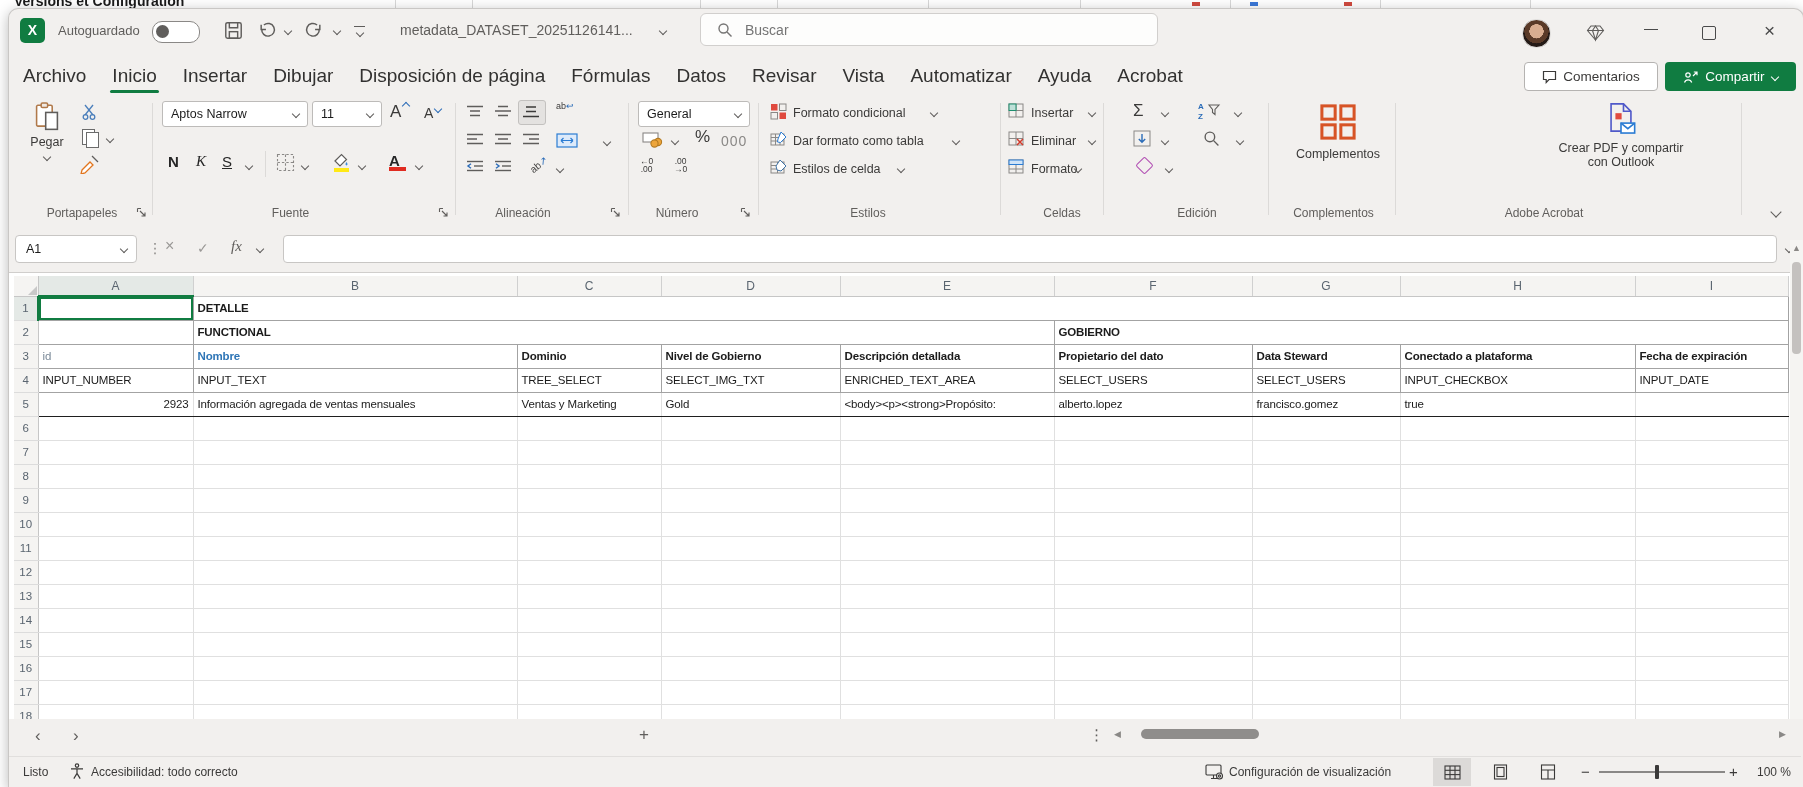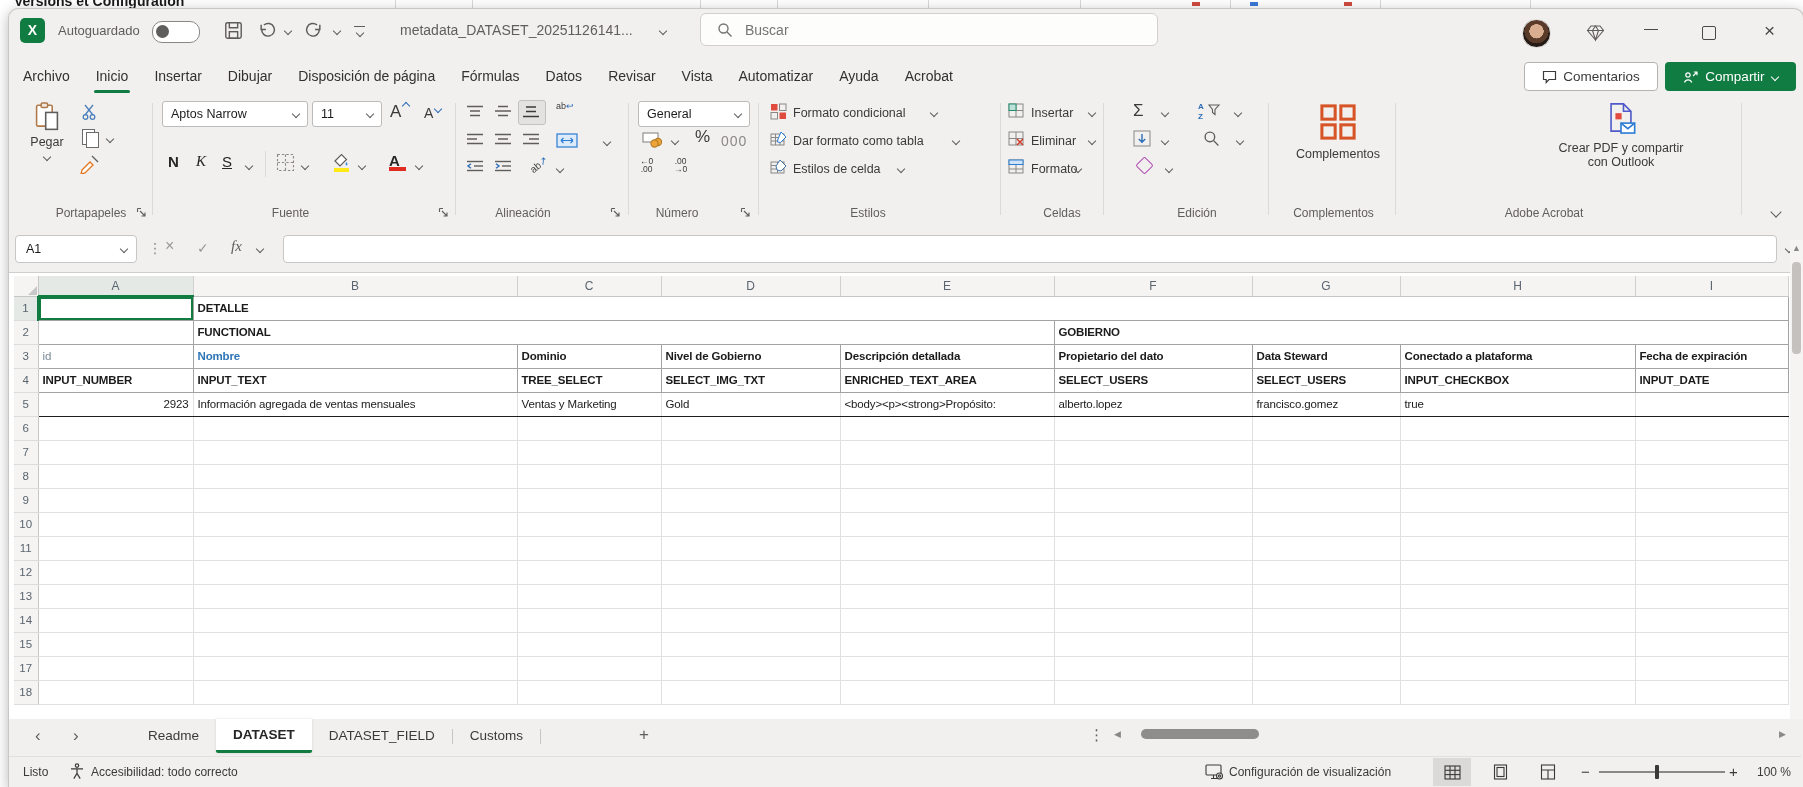--- a/index.html
+++ b/index.html
@@ -32,21 +32,21 @@
          border-radius:50%;background:#605e5c}
   #searchbox{left:700px;top:13px;width:458px;height:33px;background:#fdfdfc;
          border:1px solid #d1cfcd;border-radius:6px;display:flex;align-items:center;padding-left:16px;box-sizing:border-box}
   #searchbox input{border:none;outline:none;background:transparent;font-size:14px;color:#6a6866;
          font-family:"Liberation Sans",sans-serif;margin-left:10px;width:380px}
   #avatar{left:1522px;top:19px;width:27px;height:27px;border-radius:50%;
      background:radial-gradient(circle at 50% 42%, #d9ad90 0 34%, #5a3a28 35% 58%, #241a16 59%);border:1px solid #dddbd9}
   .wctl{color:#4a4a4a}
   
   #rtabs{left:10px;top:57px;display:flex;align-items:center;height:38px}
-  .rtab{padding:0 13px;font-size:14px;color:#323130;position:relative;line-height:38px;white-space:nowrap}
+  .rtab{padding:0 13px;font-size:19px;color:#323130;position:relative;line-height:38px;white-space:nowrap}
   .rtab.active{font-weight:normal}
   .rtab.active::after{content:"";position:absolute;left:11px;right:11px;bottom:2px;height:3px;background:#107c41;border-radius:2px}
   #btn-comments{left:1524px;top:62px;width:134px;height:29px;background:#fff;border:1px solid #b5b3b1;
       border-radius:4px;display:flex;align-items:center;justify-content:center;gap:6px;font-size:13.5px;color:#3b3a39;box-sizing:border-box}
   #btn-share{left:1665px;top:62px;width:131px;height:29px;background:#107c41;border-radius:4px;
       display:flex;align-items:center;justify-content:center;gap:7px;color:#fff;font-size:13.5px}
   
   #ribbon{left:9px;top:97px;width:1792px;height:131px}
   #ribbon .vsep{position:absolute;top:6px;height:112px;width:1px;background:#dcdad8}
   .glabel{position:absolute;top:109px;font-size:12px;color:#605e5c;text-align:center}
@@ -84,21 +84,21 @@
   .colhdr.selhdr{background:#e4e9e6;border-bottom:2px solid #107c41}
   .rowhdr{width:24px;background:#f5f4f2;font-size:11.5px;color:#5a6570;text-align:center;
       border-right:1px solid #c6c6c6;border-bottom:1px solid #dcdcdc;font-weight:normal}
   .rowhdr.selrowhdr{background:#e4e9e6;border-right:2px solid #107c41}
   tr.r{height:24px}
   .cell{font-size:11.5px;letter-spacing:-0.15px;color:#1b1b1b;border-right:1px solid #e0e0e0;border-bottom:1px solid #e0e0e0;background:#fff}
   .kb{border:1px solid #a3a3a3}
   .kbb{border-bottom:1px solid #1f1f1f}
   .t-band{font-weight:bold}
   .t-hdr{font-weight:bold}
-  .t-field{font-weight:bold}
+  .t-field{font-weight:normal}
   .t-id{font-weight:normal;color:#7b8a99}
   .t-name{font-weight:bold;color:#2e75b6}
   .t-num{text-align:right}
   .a1cell{box-shadow:inset 0 0 0 2px #107c41}
   
   #vscroll{left:1790px;top:240px;width:13px;height:479px;background:#f5f4f2}
   #vthumb{position:absolute;left:2px;top:22px;width:9px;height:92px;background:#c4c1bf;border-radius:4px}
   
   #sheetbar{left:9px;top:719px;width:1792px;height:37px;background:#f2f0ee}
   #stabs{position:absolute;left:122px;top:0;height:34px;display:flex;align-items:stretch}
@@ -569,21 +569,21 @@
       <rect x="7.5" y="9" width="5" height="5" fill="#e04a3f" stroke="none"></rect>
       <rect x="12" y="17" width="11" height="8" fill="#fff" stroke="#2b7cd3"></rect>
       <path d="M12 17 l5.5 4.5 5.5-4.5" stroke="#2b7cd3"></path>
           </g>
         </svg>
     </span>
     <div>Crear PDF y compartir</div>
     <div>con Outlook</div>
   </div>
 
-  <span class="glabel" style="left:12px;width:140px">Portapapeles</span>
+  <span class="glabel" style="left:3px;width:140px">Portapapeles</span>
   <span class="glabel" style="left:149px;width:265px">Fuente</span>
   <span class="glabel" style="left:449px;width:130px">Alineación</span>
   <span class="glabel" style="left:623px;width:90px">Número</span>
   <span class="glabel" style="left:753px;width:212px">Estilos</span>
   <span class="glabel" style="left:995px;width:116px">Celdas</span>
   <span class="glabel" style="left:1098px;width:180px">Edición</span>
   <span class="glabel" style="left:1263px;width:123px">Complementos</span>
   <span class="glabel" style="left:1390px;width:290px">Adobe Acrobat</span>
 
   <span class="launcher" style="left:127px">
@@ -814,20 +814,32 @@
           <td class="cell"></td>
           <td class="cell"></td>
           <td class="cell"></td>
           <td class="cell"></td>
           <td class="cell"></td>
           <td class="cell"></td>
           <td class="cell"></td>
           <td class="cell"></td>
         </tr>
         <tr class="r">
+          <td class="rowhdr">16</td>
+          <td class="cell"></td>
+          <td class="cell"></td>
+          <td class="cell"></td>
+          <td class="cell"></td>
+          <td class="cell"></td>
+          <td class="cell"></td>
+          <td class="cell"></td>
+          <td class="cell"></td>
+          <td class="cell"></td>
+        </tr>
+        <tr class="r">
           <td class="rowhdr">17</td>
           <td class="cell"></td>
           <td class="cell"></td>
           <td class="cell"></td>
           <td class="cell"></td>
           <td class="cell"></td>
           <td class="cell"></td>
           <td class="cell"></td>
           <td class="cell"></td>
           <td class="cell"></td>
@@ -848,28 +860,20 @@
     </table>
   </div>
 <div id="vscroll" class="ab">
   <span style="position:absolute;left:2px;top:3px;font-size:9px;color:#8a8886">▲</span>
   <span id="vthumb"></span>
 </div>
 
 <div id="sheetbar" class="ab">
   <span class="ab" style="left:26px;top:7px;font-size:17px;color:#605e5c">‹</span>
   <span class="ab" style="left:64px;top:7px;font-size:17px;color:#605e5c">›</span>
-  <div id="stabs">
-      <div class="stab">Readme</div>
-      <div class="stab active">DATASET</div>
-      <div class="stab">DATASET_FIELD</div>
-      <span class="stsep"></span>
-      <div class="stab">Customs</div>
-      <span class="stsep"></span>
-    </div>
   <span class="ab" style="left:630px;top:6px;font-size:17px;color:#605e5c">+</span>
   <span class="ab" style="left:1080px;top:7px;font-size:15px;color:#605e5c">⋮</span>
   <span class="ab" style="left:1105px;top:10px;font-size:9px;color:#8a8886">◀</span>
   <div id="hscroll">
     <span id="hthumb"></span>
   </div>
   <span class="ab" style="left:1770px;top:10px;font-size:9px;color:#8a8886">▶</span>
 </div>
 
 <div id="statusbar" class="ab">

